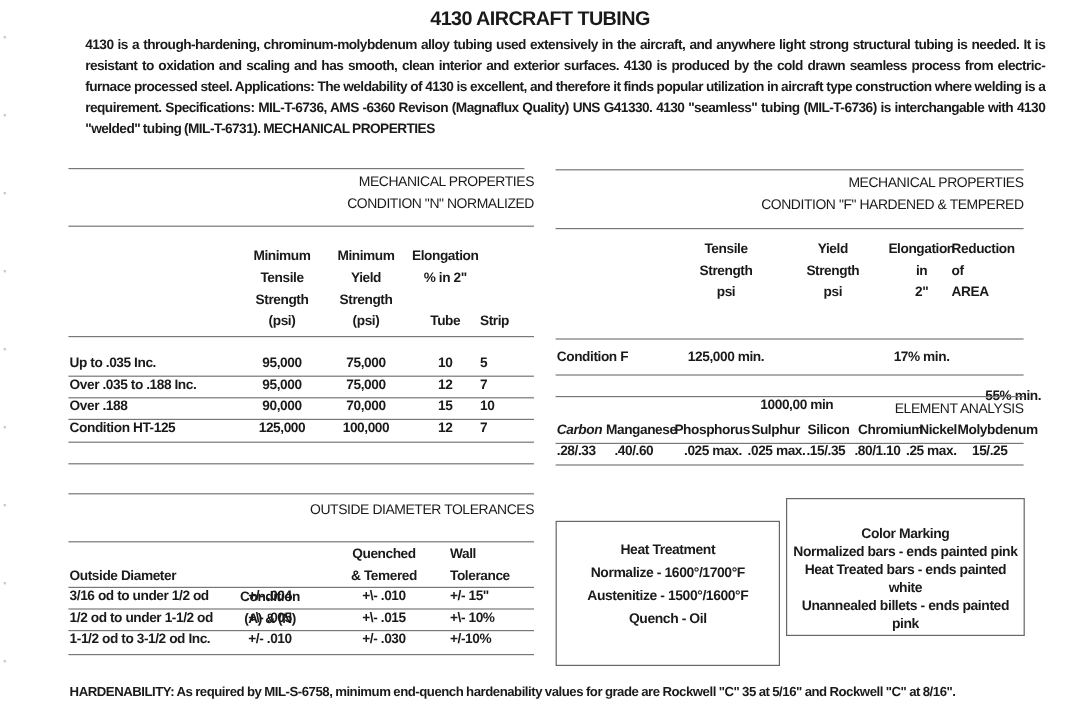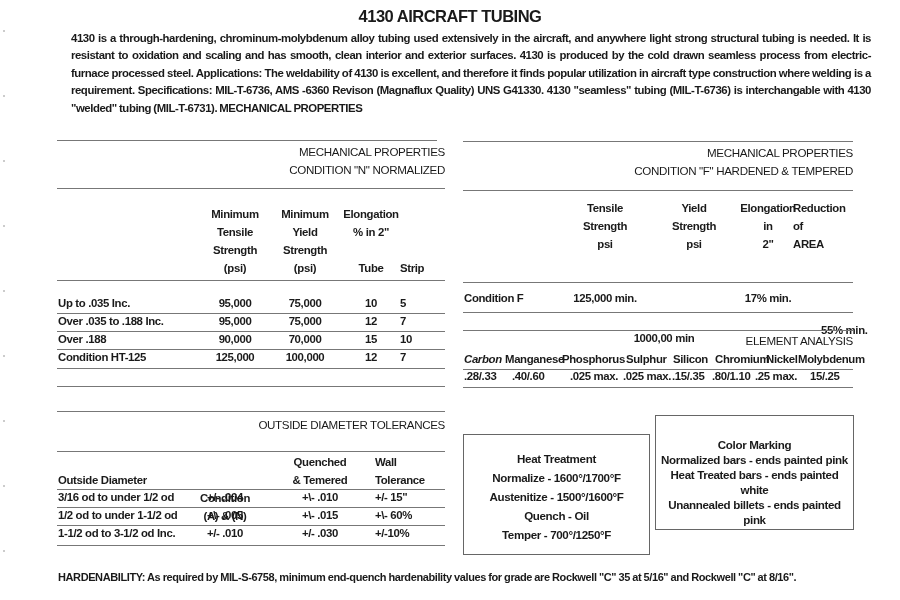--- a/index.html
+++ b/index.html
@@ -190,39 +190,38 @@
     <div class="cell" style="left:58px; top:488px;">3/16 od to under 1/2 od</div>
     <div class="cell c" style="left:185px; width:80px; top:488px;">+/- .004</div>
     <div class="cell c" style="left:280px; width:80px; top:488px;">+\- .010</div>
     <div class="cell r" style="left:375px; width:70px; top:488px;">+/- 15"</div>
   </div>
   <div class="hr" style="left:57px; width:388px; top:507px;"></div>
   <div>
     <div class="cell" style="left:58px; top:506px;">1/2 od to under 1-1/2 od</div>
     <div class="cell c" style="left:185px; width:80px; top:506px;">+\- .005</div>
     <div class="cell c" style="left:280px; width:80px; top:506px;">+\- .015</div>
-    <div class="cell r" style="left:375px; width:70px; top:506px;">+\- 60%</div>
+    <div class="cell r" style="left:375px; width:70px; top:506px;">+\- 10%</div>
   </div>
   <div class="hr" style="left:57px; width:388px; top:525px;"></div>
   <div>
     <div class="cell" style="left:58px; top:524px;">1-1/2 od to 3-1/2 od Inc.</div>
     <div class="cell c" style="left:185px; width:80px; top:524px;">+/- .010</div>
     <div class="cell c" style="left:280px; width:80px; top:524px;">+/- .030</div>
     <div class="cell r" style="left:375px; width:70px; top:524px;">+/-10%</div>
   </div>
   <div class="hr" style="left:57px; width:388px; top:545px;"></div>
 </div>
 
 <div class="box" style="left:463px; top:413px; width:185px; height:119px;margin-top:21px;">
   <div class="lines" style="top:14px; line-height:19px;">
     <div>Heat Treatment</div>
     <div>Normalize - 1600°/1700°F</div>
     <div>Austenitize - 1500°/1600°F</div>
     <div>Quench - Oil</div>
-    <div>Temper - 700°/1250°F</div>
   </div>
 </div>
 
 <div class="box" style="left:655px; top:415px; width:197px; height:113px;">
   <div class="lines" style="top:21px; line-height:15px;">
     <div>Color Marking</div>
     <div>Normalized bars - ends painted pink</div>
     <div>Heat Treated bars - ends painted white</div>
     <div>Unannealed billets - ends painted pink</div>
   </div>

